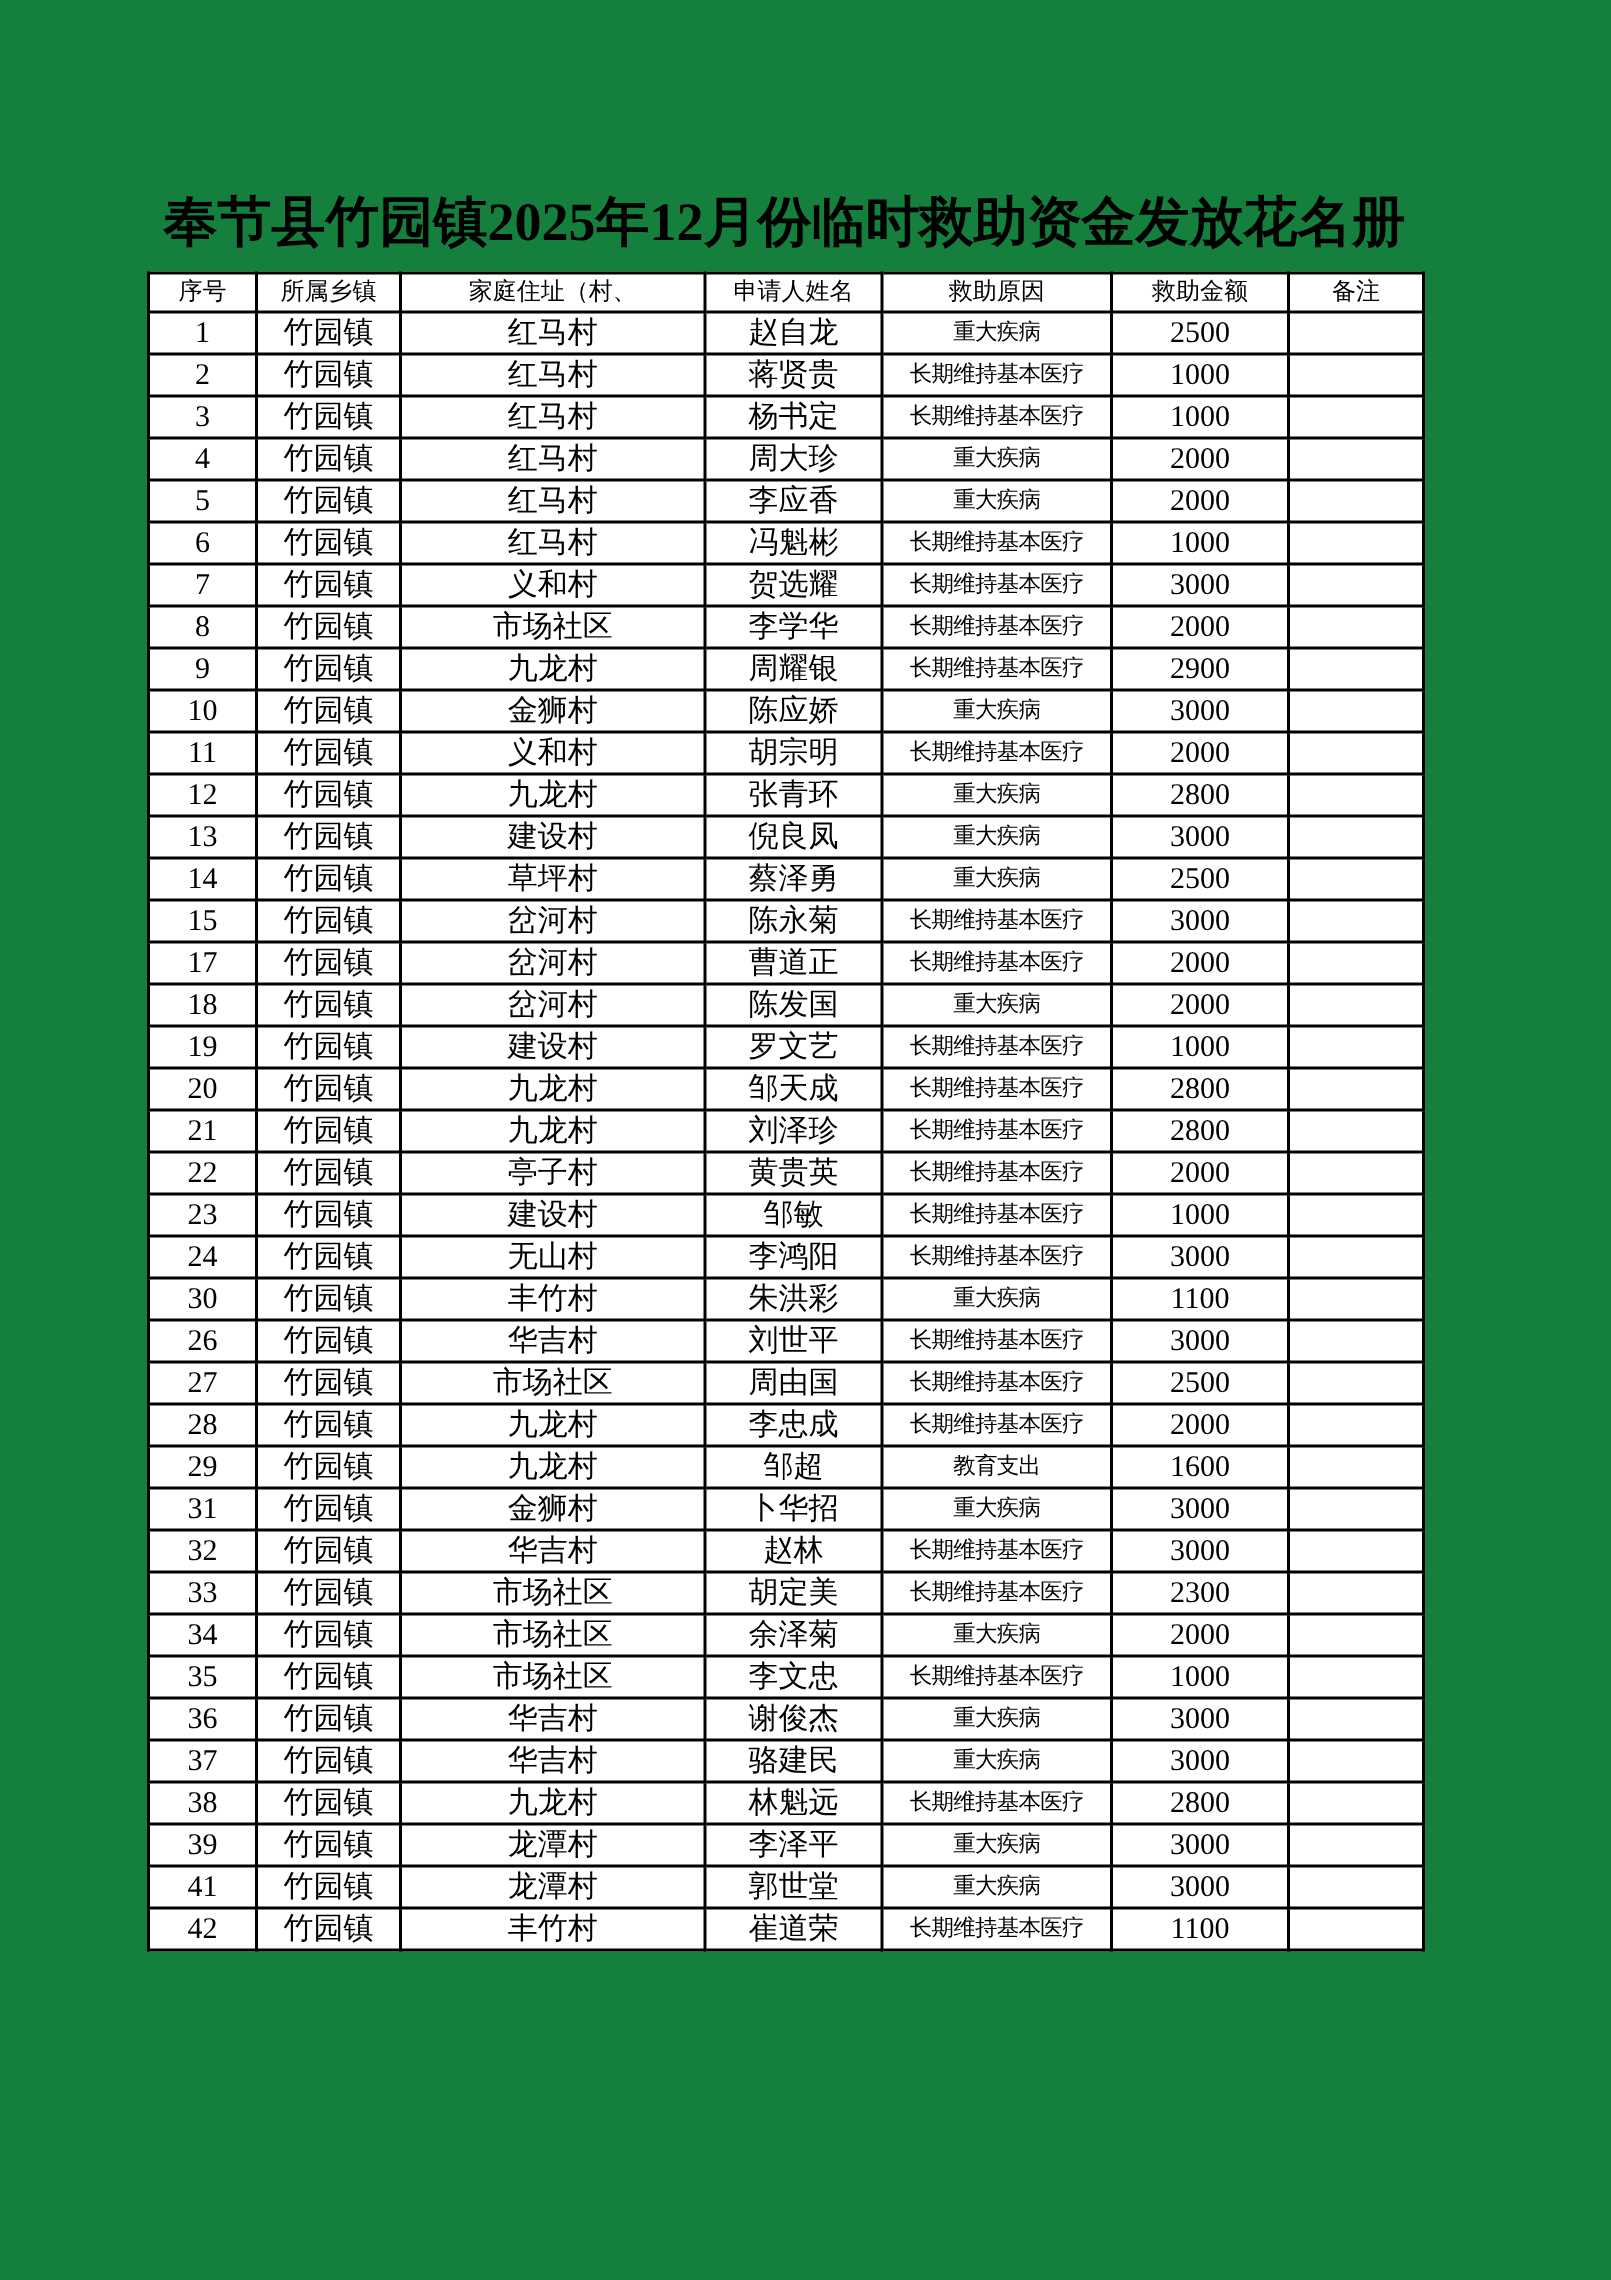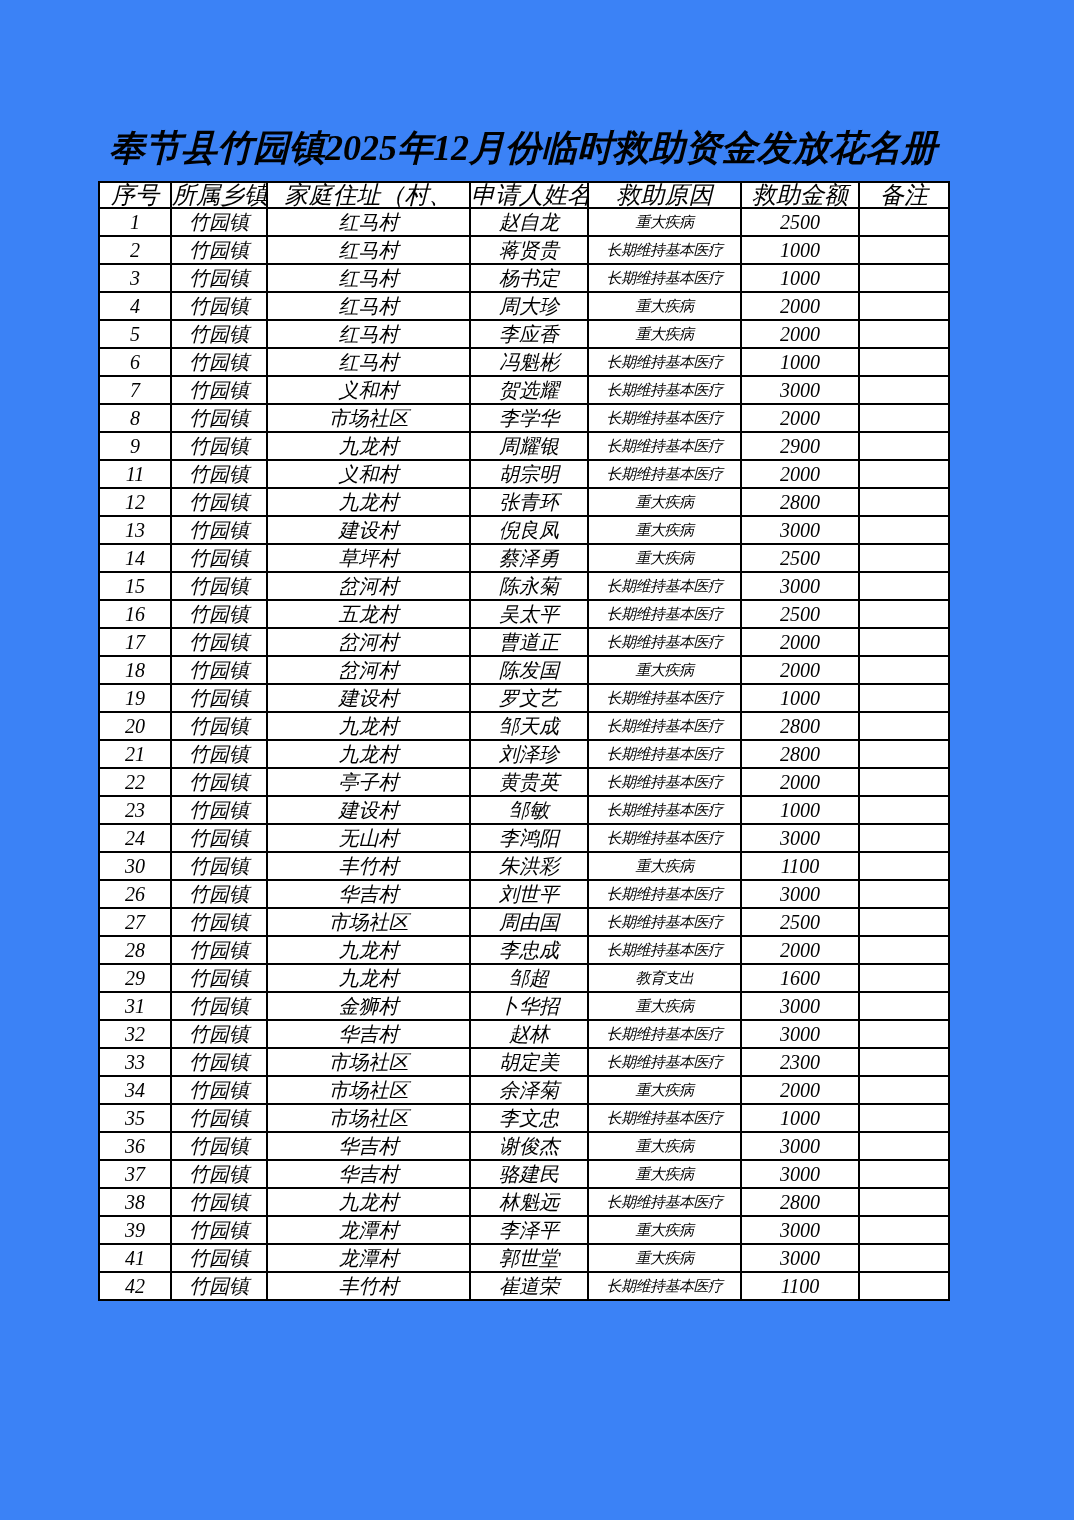--- a/index.html
+++ b/index.html
@@ -10,23 +10,22 @@
   body {
     width: 1074px;
     height: 1520px;
     font-family: "Liberation Serif", "DejaVu Serif", serif;
     color: #000000;
   }
   .sheet {
     position: relative;
     width: 1074px;
     height: 1520px;
-    background: #3b82f6;
+    background: #15803d;
     overflow: hidden;
-    font-style: italic;
   }
   .doc-title {
     position: absolute;
     top: 124px;
     left: 98px;
     width: 850px;
     margin: 0;
     text-align: center;
     font-size: 36px;
     font-weight: 700;
@@ -47,21 +46,21 @@
     border: 2px solid #000000;
     text-align: center;
     vertical-align: middle;
     padding: 0;
     white-space: nowrap;
     overflow: hidden;
     font-weight: 400;
   }
   .roster thead th {
     height: 24px;
-    font-size: 24px;
+    font-size: 16px;
     line-height: 24px;
   }
   .roster tbody td {
     height: 26px;
     font-size: 20px;
     line-height: 26px;
   }
   .roster td.cell-reason {
     font-size: 15px;
     letter-spacing: -0.5px;
@@ -175,20 +174,29 @@
         <tr>
           <td class="cell-seq">9</td>
           <td class="cell-township">竹园镇</td>
           <td class="cell-address">九龙村</td>
           <td class="cell-name">周耀银</td>
           <td class="cell-reason">长期维持基本医疗</td>
           <td class="cell-amount">2900</td>
           <td class="cell-remark"></td>
         </tr>
         <tr>
+          <td class="cell-seq">10</td>
+          <td class="cell-township">竹园镇</td>
+          <td class="cell-address">金狮村</td>
+          <td class="cell-name">陈应娇</td>
+          <td class="cell-reason">重大疾病</td>
+          <td class="cell-amount">3000</td>
+          <td class="cell-remark"></td>
+        </tr>
+        <tr>
           <td class="cell-seq">11</td>
           <td class="cell-township">竹园镇</td>
           <td class="cell-address">义和村</td>
           <td class="cell-name">胡宗明</td>
           <td class="cell-reason">长期维持基本医疗</td>
           <td class="cell-amount">2000</td>
           <td class="cell-remark"></td>
         </tr>
         <tr>
           <td class="cell-seq">12</td>
@@ -217,29 +225,20 @@
           <td class="cell-amount">2500</td>
           <td class="cell-remark"></td>
         </tr>
         <tr>
           <td class="cell-seq">15</td>
           <td class="cell-township">竹园镇</td>
           <td class="cell-address">岔河村</td>
           <td class="cell-name">陈永菊</td>
           <td class="cell-reason">长期维持基本医疗</td>
           <td class="cell-amount">3000</td>
-          <td class="cell-remark"></td>
-        </tr>
-        <tr>
-          <td class="cell-seq">16</td>
-          <td class="cell-township">竹园镇</td>
-          <td class="cell-address">五龙村</td>
-          <td class="cell-name">吴太平</td>
-          <td class="cell-reason">长期维持基本医疗</td>
-          <td class="cell-amount">2500</td>
           <td class="cell-remark"></td>
         </tr>
         <tr>
           <td class="cell-seq">17</td>
           <td class="cell-township">竹园镇</td>
           <td class="cell-address">岔河村</td>
           <td class="cell-name">曹道正</td>
           <td class="cell-reason">长期维持基本医疗</td>
           <td class="cell-amount">2000</td>
           <td class="cell-remark"></td>

